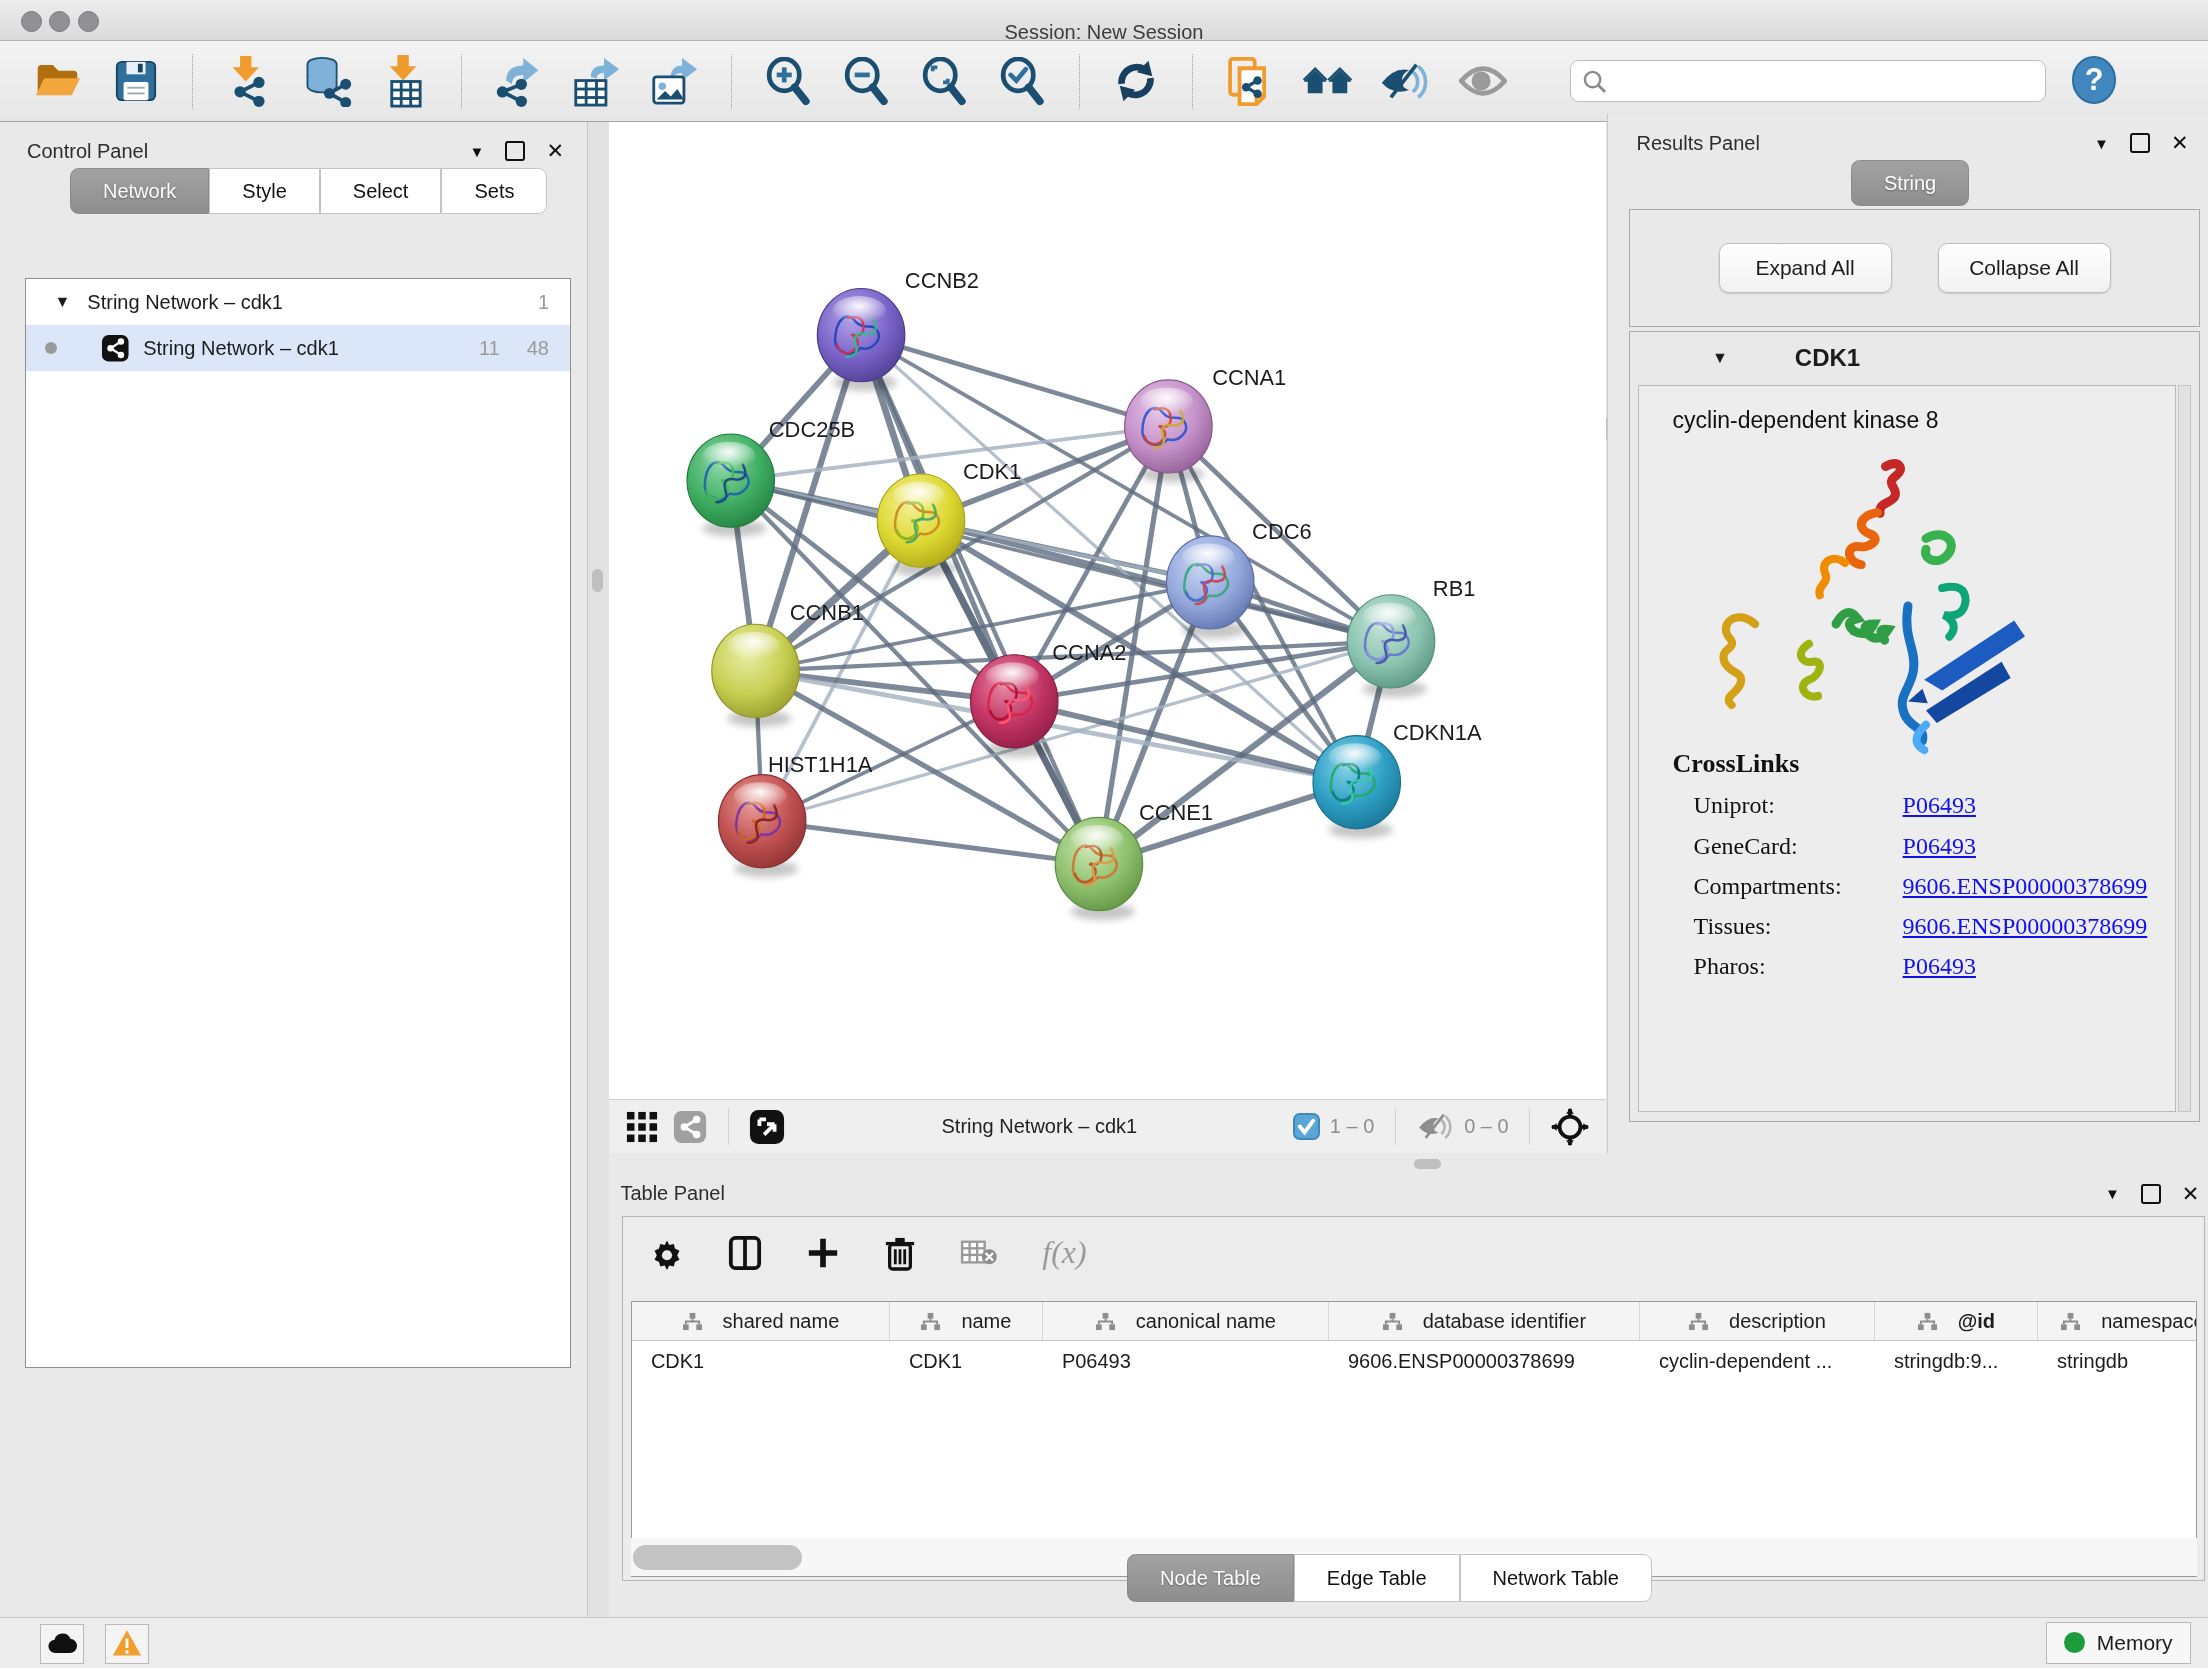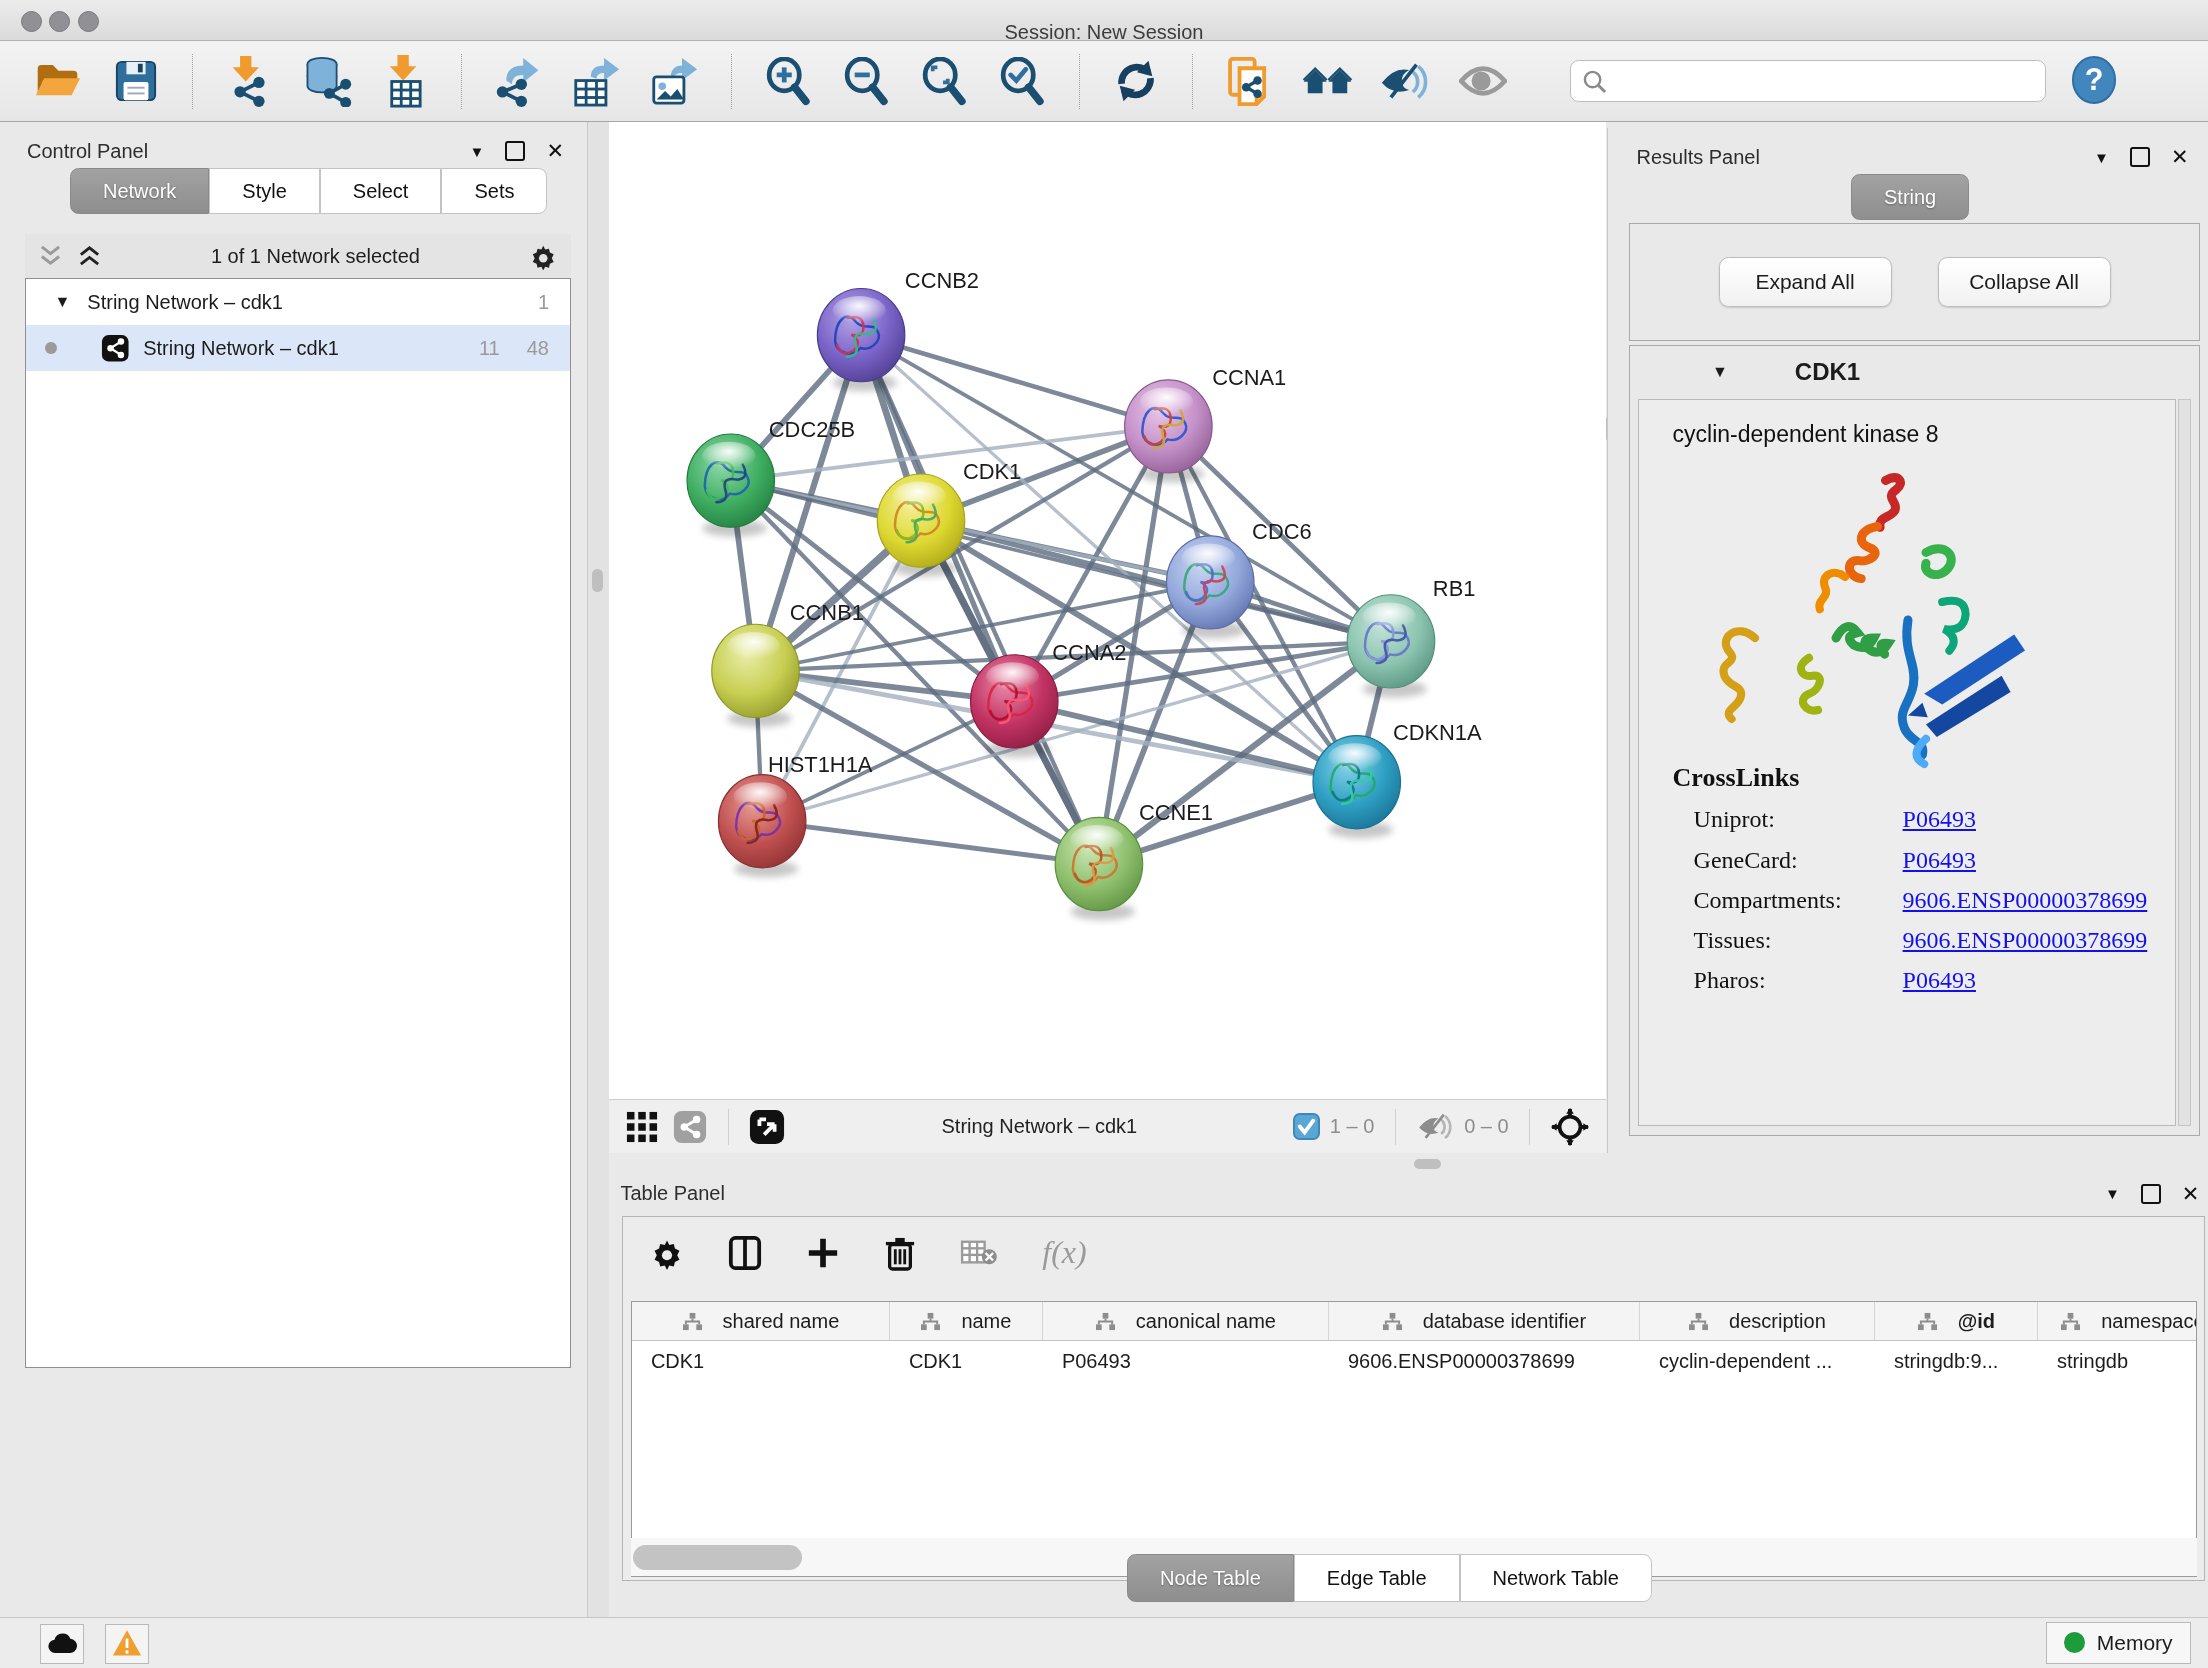--- a/index.html
+++ b/index.html
@@ -51,21 +51,21 @@
   .split-v{background:#e2e2e2;border-left:1px solid #c8c8c8;border-right:1px solid #c8c8c8;}
   .knob{position:absolute;background:#bfbfbf;border-radius:5.7px;}
   
   #netview{left:609px;top:122px;width:997px;height:977px;background:#fff;}
   #netfooter{left:609px;top:1099px;width:997px;height:54px;background:#efefef;
     border-top:1px solid #cdcdcd;display:flex;align-items:center;padding:0 17px;gap:15px;box-sizing:border-box;}
   .nf-sep{width:0;height:36px;border-left:1px solid #cfcfcf;margin:0 5.7px;}
   #nf-title{flex:1;text-align:center;font-size:20px;color:#222;}
   .nf-count{font-size:20px;color:#8d8d8d;display:flex;align-items:center;gap:9.5px;}
   
-  #results{left:1607px;top:128px;width:601px;height:1058px;background:#e9e9e9;
+  #results{left:1607px;top:114px;width:601px;height:1058px;background:#e9e9e9;
     border-left:1px solid #c8c8c8;}
   #rp-header{left:28.5px;top:17px;display:flex;width:552px;justify-content:space-between;align-items:center;}
   #rp-tab{left:243px;top:46px;}
   #rp-tab .tab{border-radius:8.6px;}
   #rp-expbox{left:21px;top:95px;width:571px;height:118px;border:1.9px solid #aaa;background:#e9e9e9;
     display:flex;align-items:center;justify-content:center;gap:46px;box-sizing:border-box;}
   .rp-btn{min-width:171px;height:48px;background:linear-gradient(#ffffff,#f1f1f1);
     border:1px solid #bdbdbd;border-radius:9.5px;font-size:21px;display:flex;align-items:center;
     justify-content:center;box-shadow:0 1px 1.9px rgba(0,0,0,.15);}
   #rp-entry{left:21px;top:217px;width:571px;height:791px;border:1.9px solid #aaa;box-sizing:border-box;}
@@ -311,33 +311,20 @@
         <span class="pc-tri">▼</span>
         <span class="pc-box"></span>
         <span class="pc-x">✕</span>
       </span>
     </div>
     <div id="cp-tabs" class="abs">
       <div class="tab sel">Network</div>
       <div class="tab">Style</div>
       <div class="tab">Select</div>
       <div class="tab">Sets</div>
-    </div>
-    <div id="cp-subbar" class="abs">
-      <svg width="25" height="23" viewBox="0 0 26 24">
-        <path d="M4 2 l9 7 9-7 M4 12 l9 7 9-7" fill="none" stroke="#9a9a9a" stroke-width="3"></path>
-      </svg>
-      <svg width="25" height="23" viewBox="0 0 26 24">
-        <path d="M4 10 l9-7 9 7 M4 20 l9-7 9 7" fill="none" stroke="#222" stroke-width="3"></path>
-      </svg>
-      <span id="cp-selstatus">1 of 1 Network selected</span>
-      <svg width="28.5" height="28.5" viewBox="0 0 30 30">
-        <path d="M15 4 l2 4 4-1 1 4 4 2 -2 4 2 4 -4 2 -1 4 -4-1 -2 4 -2-4 -4 1 -1-4 -4-2 2-4 -2-4 4-2 1-4 4 1 z" fill="#222"></path>
-        <circle cx="15" cy="17" r="4.5" fill="#e4e4e4"></circle>
-      </svg>
     </div>
     <div id="cp-tree" class="abs">
       <div class="tree-row">
         <span style="margin-left:28.5px;font-size:16px">▼</span>
         <span style="margin-left:17px">String Network – cdk1</span>
         <span class="cnt" style="margin-left:auto;margin-right:21px">1</span>
       </div>
       <div class="tree-row sel">
         <span style="margin-left:19px;width:12.4px;height:12.4px;border-radius:50%;background:#9a9a9a"></span>
         <svg width="28.5" height="28.5" viewBox="0 0 30 30" style="margin-left:44px">

